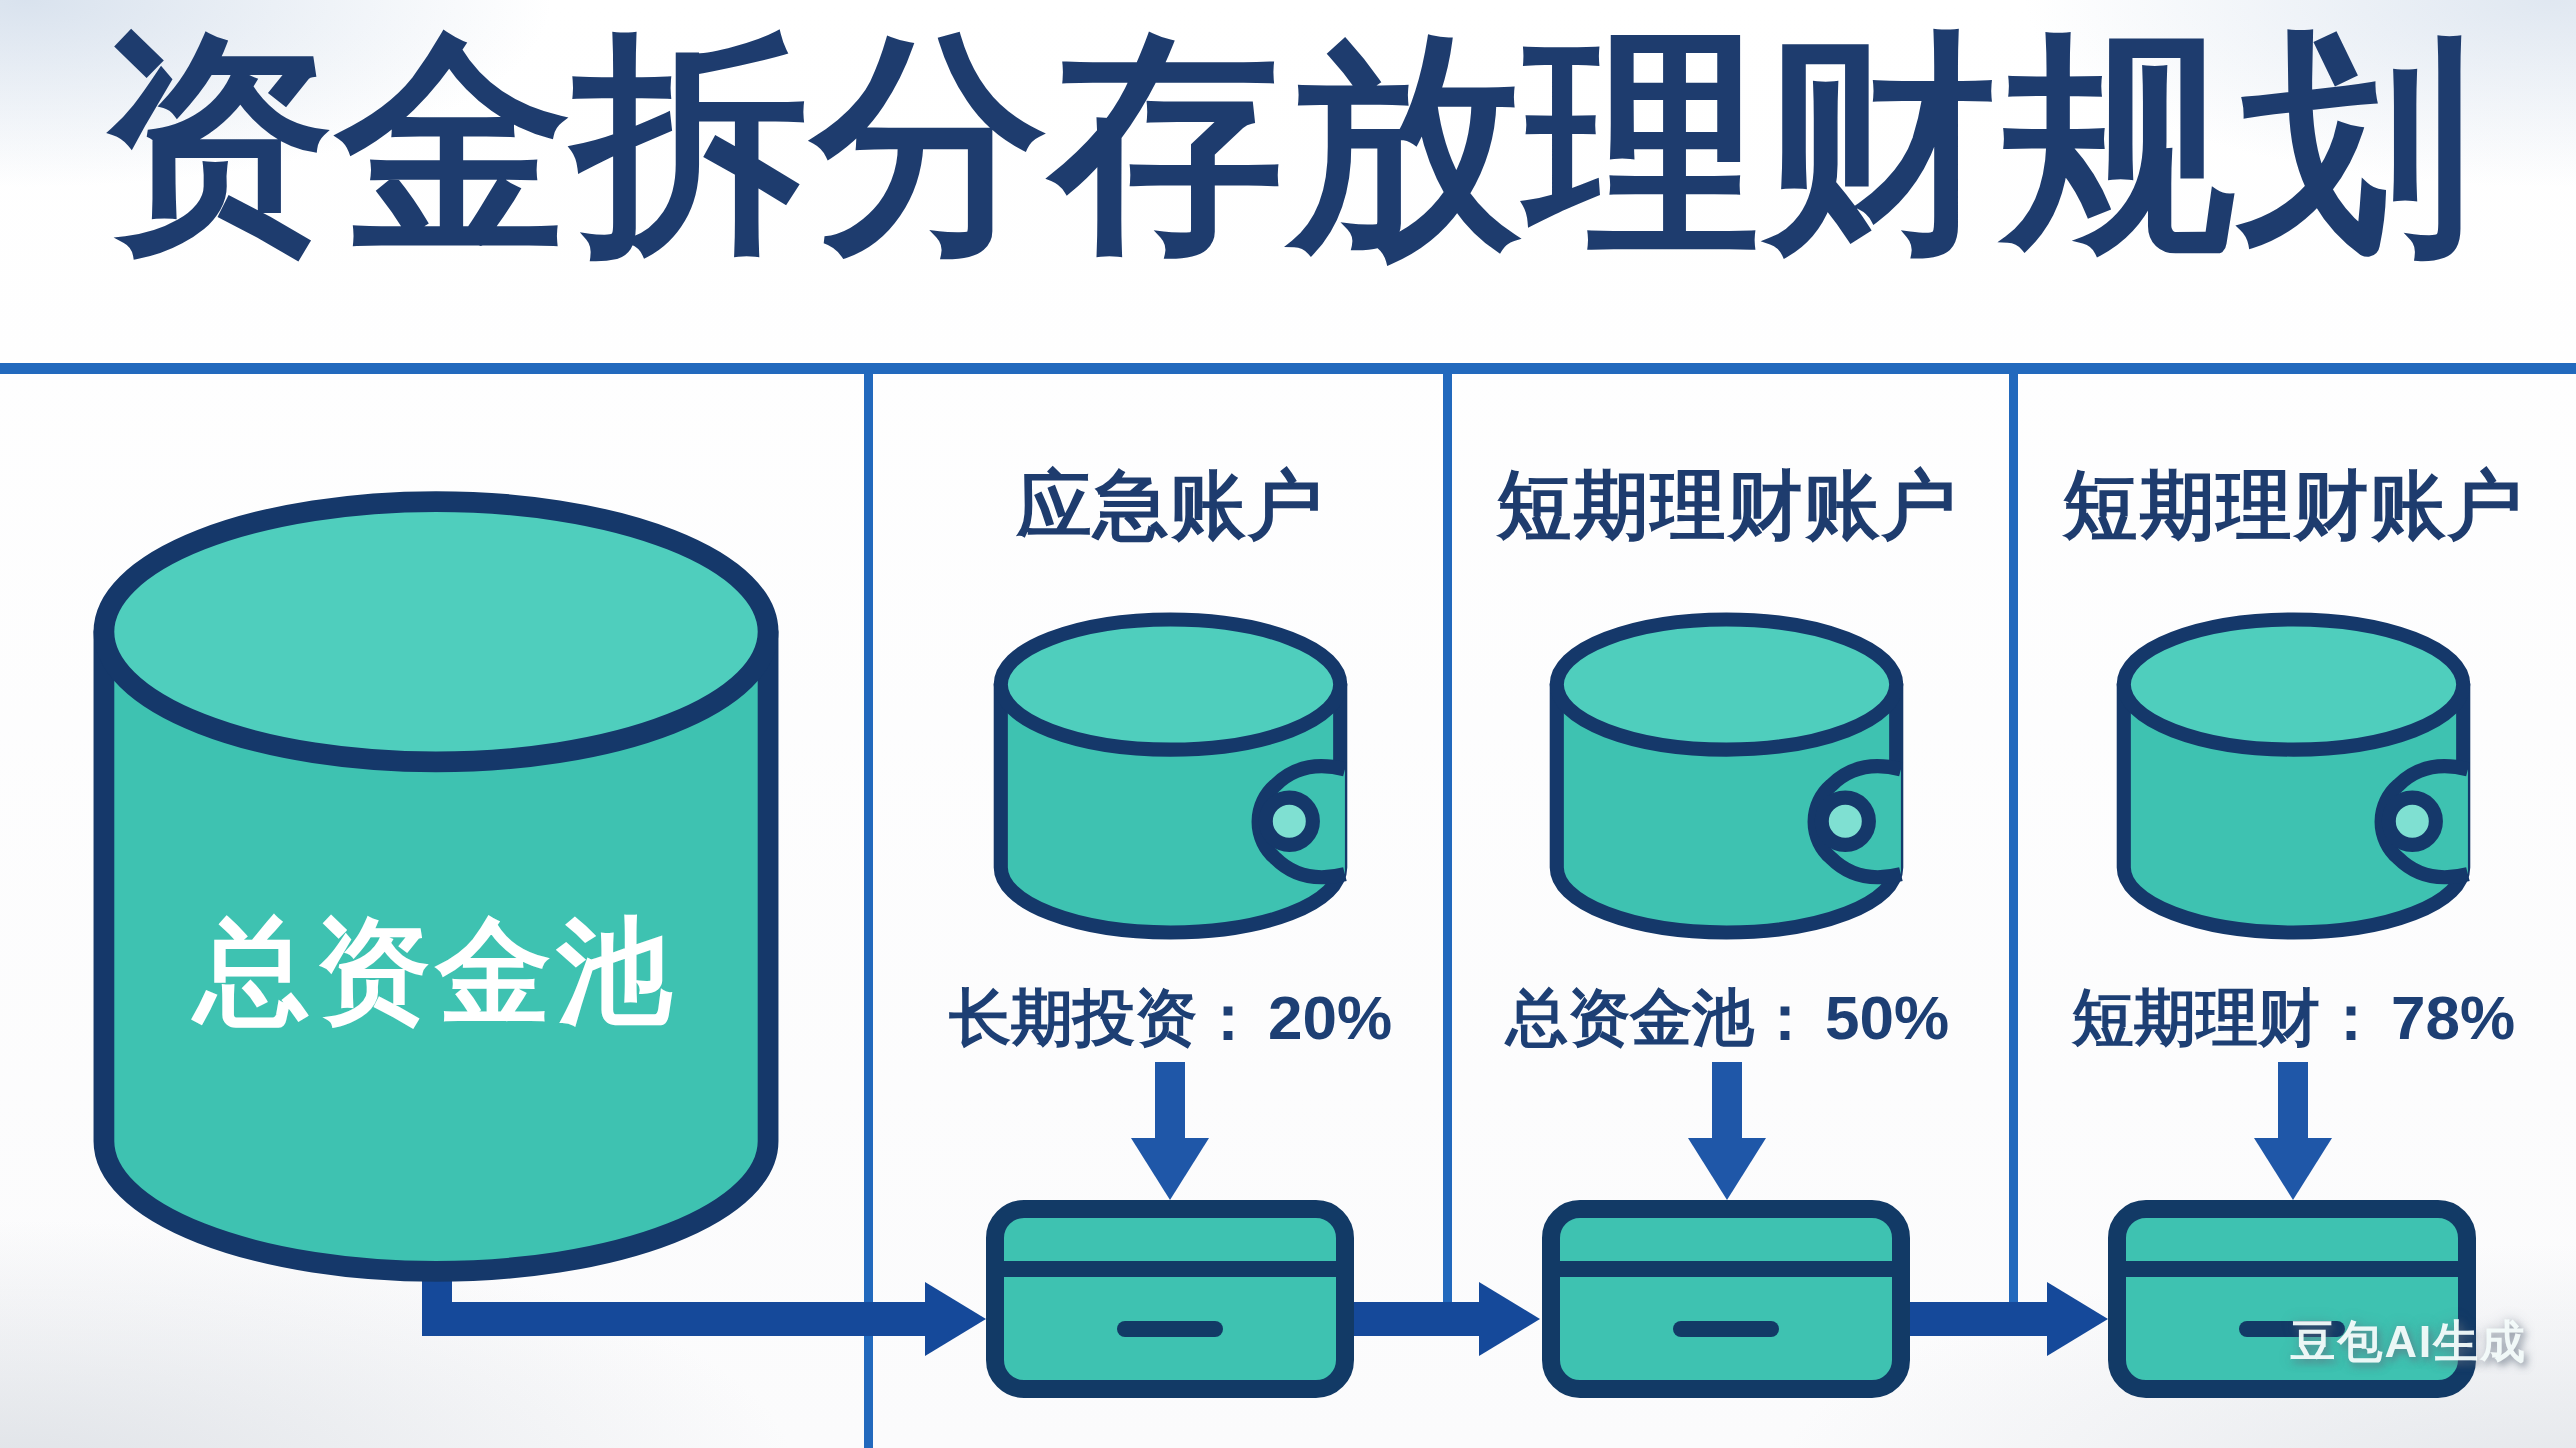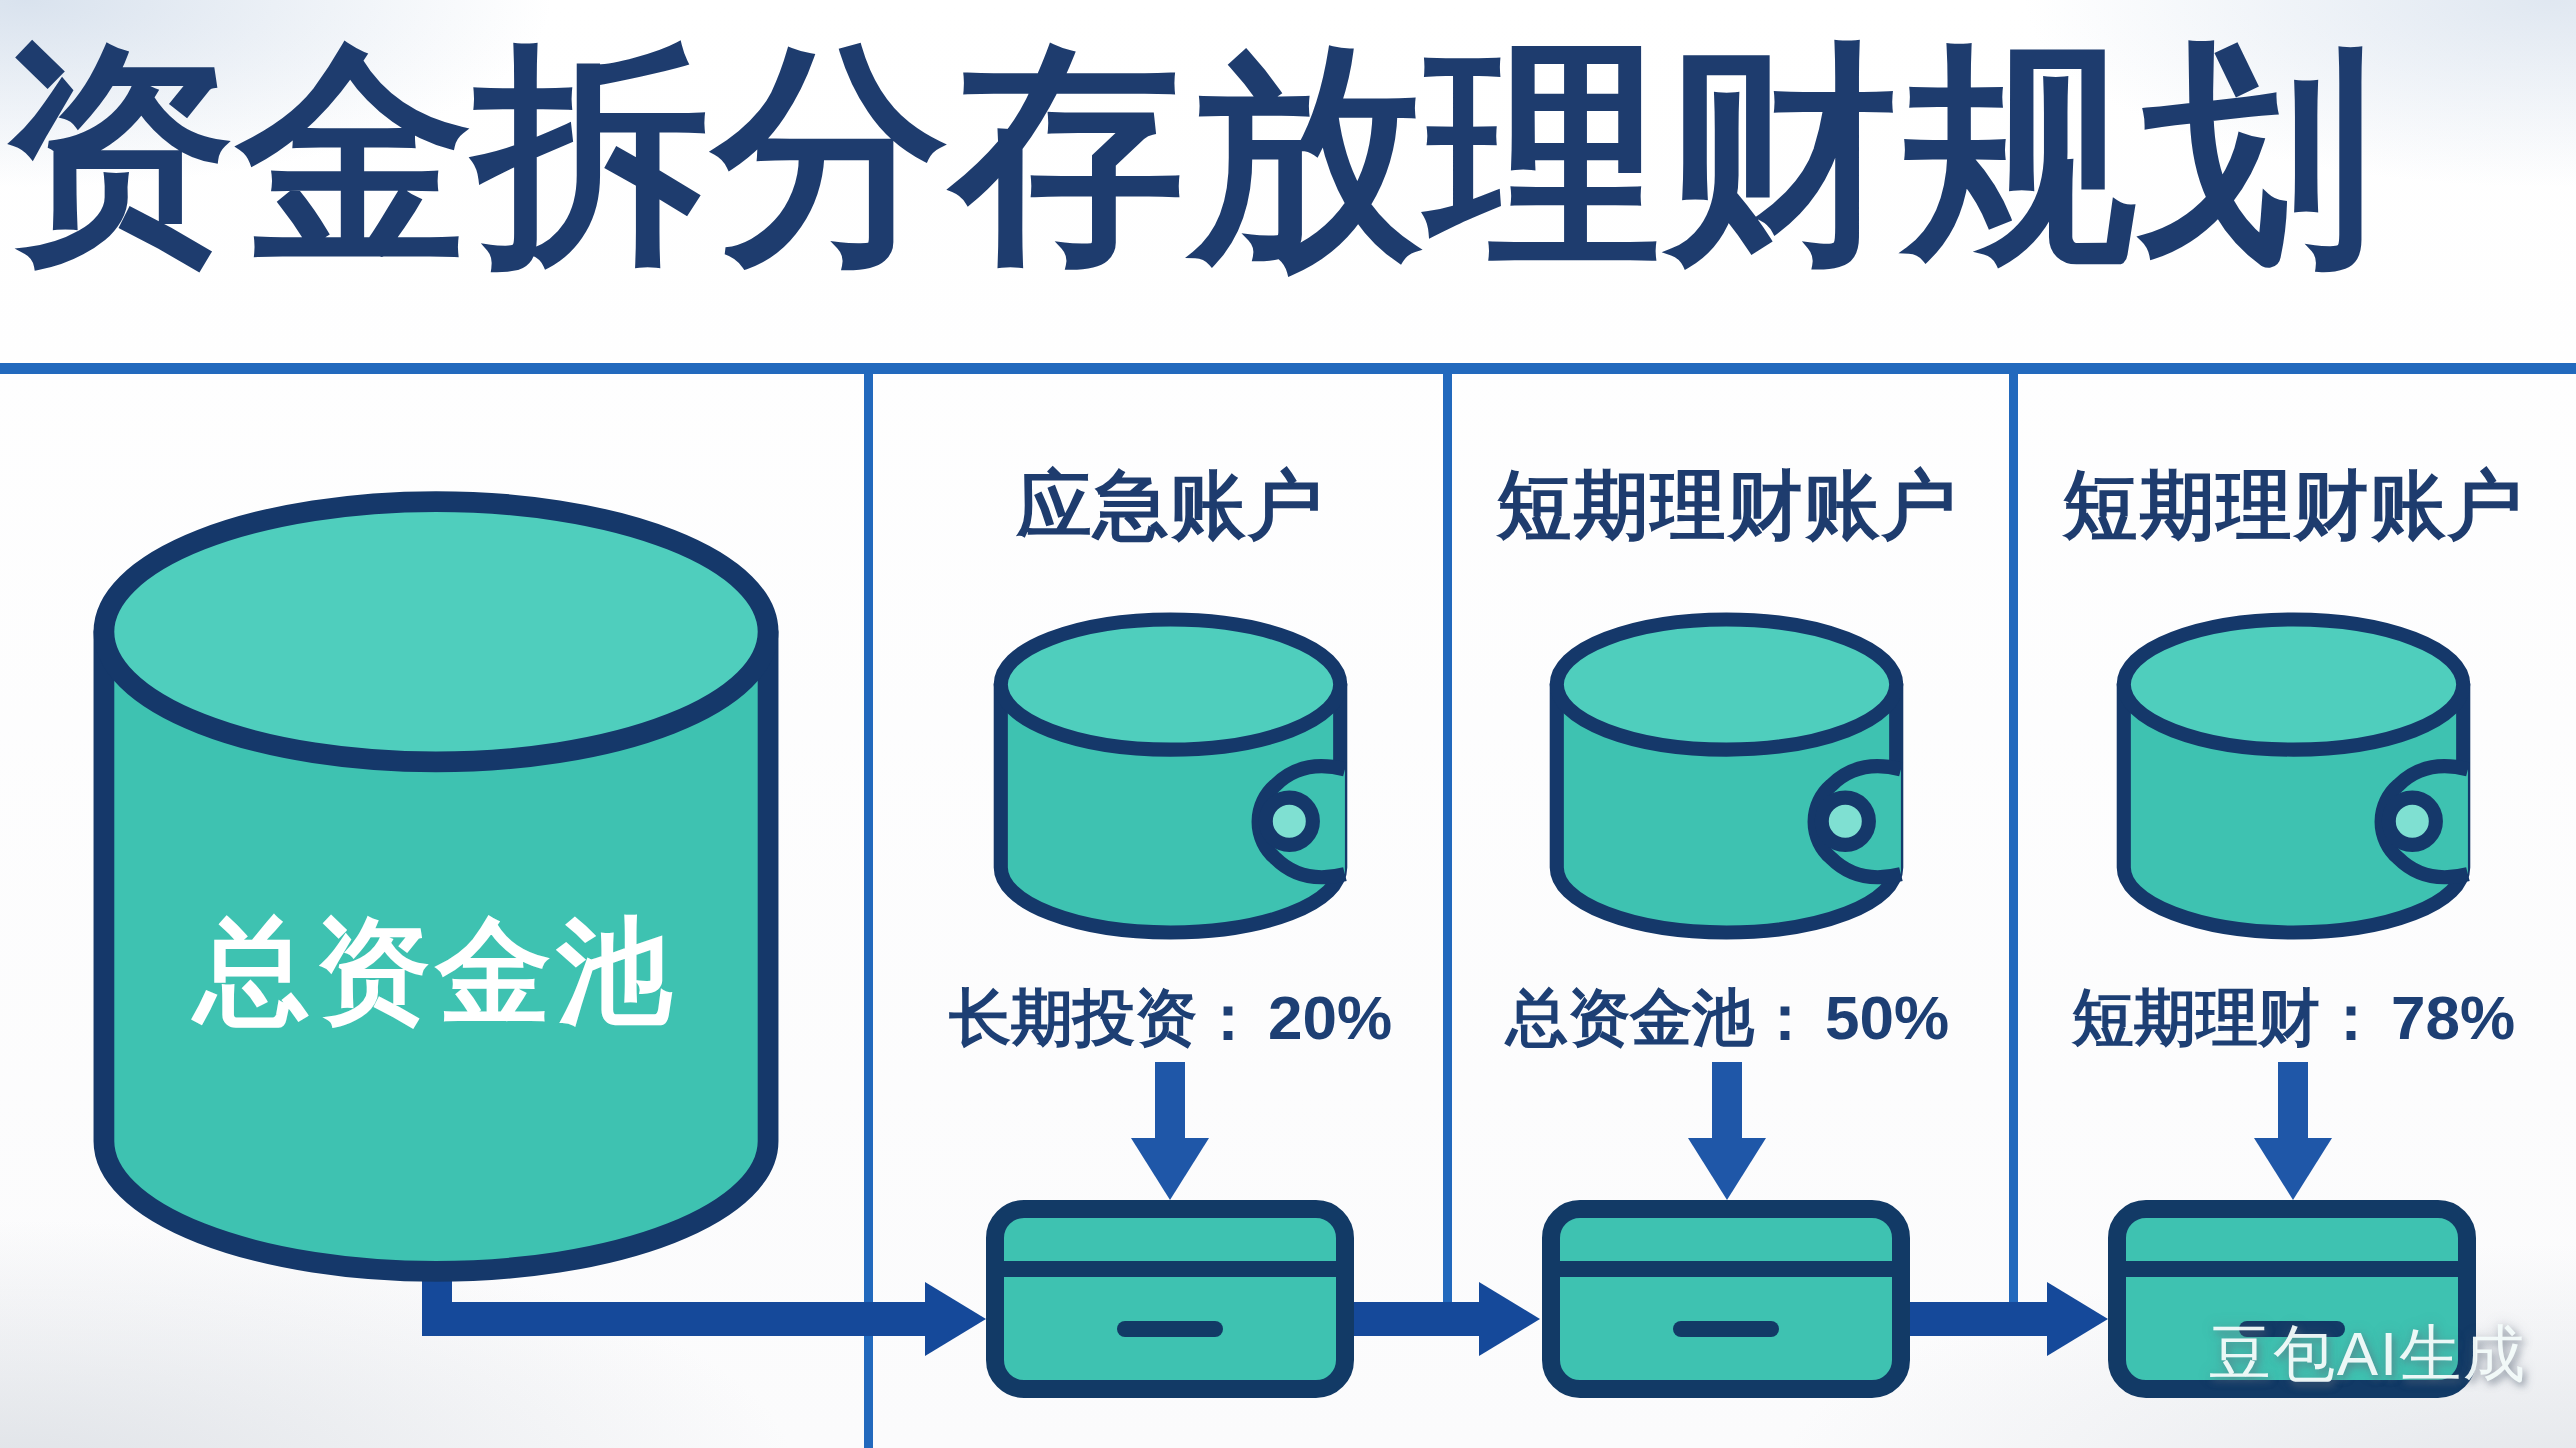--- a/index.html
+++ b/index.html
@@ -18,21 +18,21 @@
     position:relative;width:2576px;height:1448px;overflow:hidden;
     background:
       radial-gradient(ellipse 849px 302px at 1% 0%, rgba(186,203,224,.55), transparent 62%),
       radial-gradient(ellipse 849px 302px at 99% 0%, rgba(186,203,224,.45), transparent 62%),
       radial-gradient(ellipse 1227px 396px at 0% 102%, rgba(200,206,214,.55), transparent 65%),
       radial-gradient(ellipse 1227px 359px at 100% 102%, rgba(200,206,214,.45), transparent 65%),
       linear-gradient(#ffffff,#fbfbfc);
   }
   
   .title{
-    position:absolute;top:17px;left:0;width:2576px;text-align:left;
+    position:absolute;top:6px;left:0;width:2576px;text-align:center;
     font-size:234px;font-weight:900;letter-spacing:3.8px;white-space:nowrap;
     color:var(--text-navy);line-height:1.18;
   }
   
   .hline{position:absolute;left:0;top:363px;width:2576px;height:11.3px;background:var(--divider-blue);z-index:0;}
   .vline{position:absolute;top:372px;width:8.5px;background:var(--divider-blue);z-index:0;}
   .vline.d1{left:864px;height:1077px;}
   .vline.d2{left:1443px;height:944px;}
   .vline.d3{left:2009px;height:944px;}
   
@@ -73,21 +73,21 @@
   
   .card{
     position:absolute;top:1200px;width:368px;height:198px;z-index:2;
     background:var(--teal);border:18px solid #123a66;border-radius:38px;overflow:hidden;
   }
   .card .stripe{position:absolute;left:-18px;right:-18px;top:43px;height:16px;background:#123a66;}
   .card .dash{position:absolute;left:50%;top:103px;width:106px;height:16px;margin-left:-53px;border-radius:8.5px;background:#123a66;}
   
   .watermark{
     position:absolute;right:49px;top:1312px;z-index:6;white-space:nowrap;
-    font-size:62px;font-weight:400;letter-spacing:1.9px;color:rgba(244,252,251,.95);
+    font-size:45px;font-weight:700;letter-spacing:1.9px;color:rgba(244,252,251,.95);
     text-shadow:2.8px 3.8px 7.5px rgba(96,110,126,.55), 0 0 13.2px rgba(96,110,126,.35);
   }
 </style>
 </head>
 <body>
 
 <div id="canvas">
 
   <div class="title">资金拆分存放理财规划</div>
 

